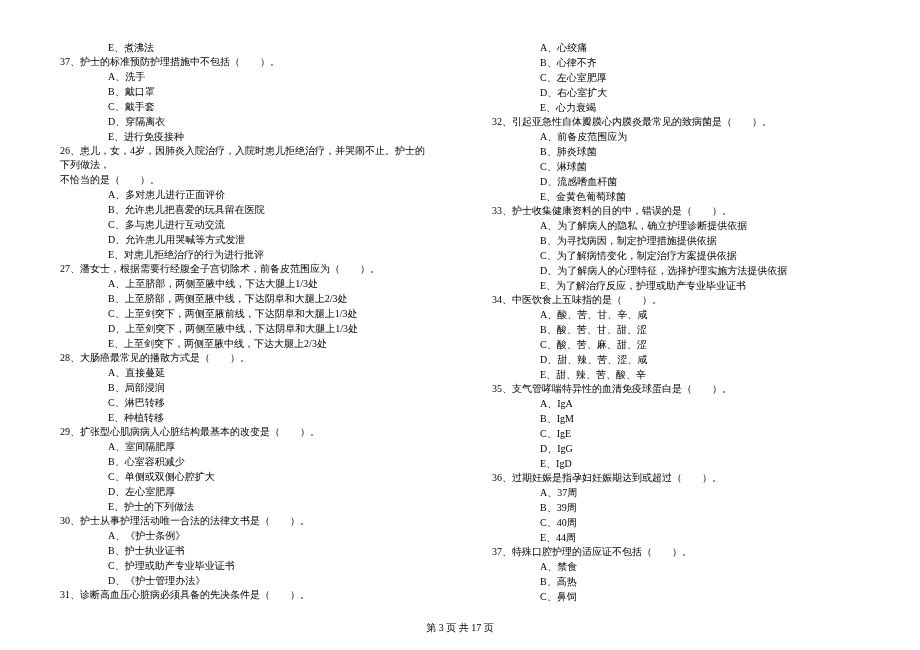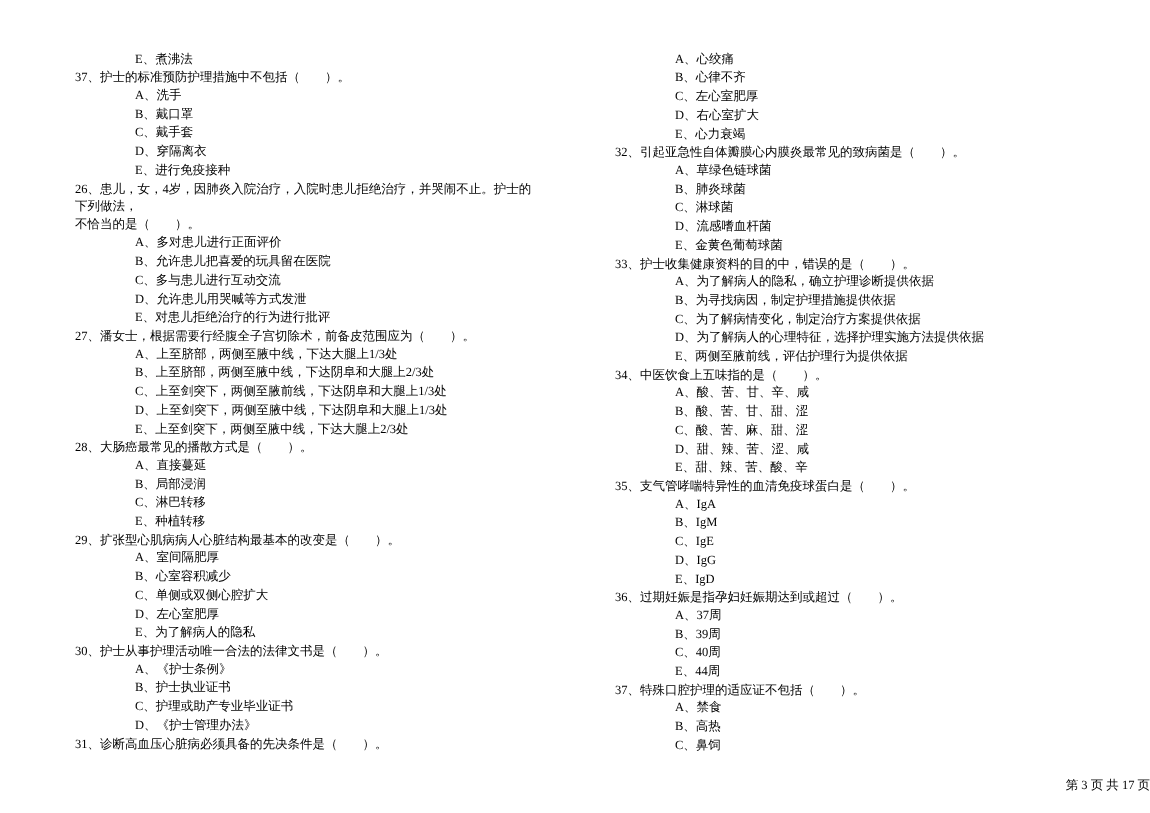--- a/index.html
+++ b/index.html
@@ -37,21 +37,21 @@
     }
     .continuation {
       padding-left: 0;
       line-height: 1.5;
     }
     .footer {
       position: absolute;
       bottom: 15px;
       left: 0;
       right: 0;
-      text-align: right;
+      text-align: center;
       font-size: 10px;
     }
   </style>
 </head>
 <body>
 
 <div class="columns">
   <div class="col">
     <div class="option">E、煮沸法</div>
 
@@ -81,51 +81,51 @@
     <div class="option-deep">A、直接蔓延</div>
     <div class="option-deep">B、局部浸润</div>
     <div class="option-deep">C、淋巴转移</div>
     <div class="option-deep">E、种植转移</div>
 
     <div class="q-text">29、扩张型心肌病病人心脏结构最基本的改变是（　　）。</div>
     <div class="option-deep">A、室间隔肥厚</div>
     <div class="option-deep">B、心室容积减少</div>
     <div class="option-deep">C、单侧或双侧心腔扩大</div>
     <div class="option-deep">D、左心室肥厚</div>
-    <div class="option-deep">E、为了解病人的隐私</div>
+    <div class="option-deep">E、护士的下列做法</div>
 
     <div class="q-text">30、护士从事护理活动唯一合法的法律文书是（　　）。</div>
     <div class="option-deep">A、《护士条例》</div>
     <div class="option-deep">B、护士执业证书</div>
     <div class="option-deep">C、护理或助产专业毕业证书</div>
     <div class="option-deep">D、《护士管理办法》</div>
 
     <div class="q-text">31、诊断高血压心脏病必须具备的先决条件是（　　）。</div>
   </div>
 
   <div class="col">
     <div class="option">A、心绞痛</div>
     <div class="option">B、心律不齐</div>
     <div class="option">C、左心室肥厚</div>
     <div class="option">D、右心室扩大</div>
     <div class="option">E、心力衰竭</div>
 
     <div class="q-text">32、引起亚急性自体瓣膜心内膜炎最常见的致病菌是（　　）。</div>
-    <div class="option">A、草绿色链球菌</div>
+    <div class="option">A、前备皮范围应为</div>
     <div class="option">B、肺炎球菌</div>
     <div class="option">C、淋球菌</div>
     <div class="option">D、流感嗜血杆菌</div>
     <div class="option">E、金黄色葡萄球菌</div>
 
     <div class="q-text">33、护士收集健康资料的目的中，错误的是（　　）。</div>
     <div class="option">A、为了解病人的隐私，确立护理诊断提供依据</div>
     <div class="option">B、为寻找病因，制定护理措施提供依据</div>
     <div class="option">C、为了解病情变化，制定治疗方案提供依据</div>
     <div class="option">D、为了解病人的心理特征，选择护理实施方法提供依据</div>
-    <div class="option">E、两侧至腋前线，评估护理行为提供依据</div>
+    <div class="option">E、为了解治疗反应，护理或助产专业毕业证书</div>
 
     <div class="q-text">34、中医饮食上五味指的是（　　）。</div>
     <div class="option">A、酸、苦、甘、辛、咸</div>
     <div class="option">B、酸、苦、甘、甜、涩</div>
     <div class="option">C、酸、苦、麻、甜、涩</div>
     <div class="option">D、甜、辣、苦、涩、咸</div>
     <div class="option">E、甜、辣、苦、酸、辛</div>
 
     <div class="q-text">35、支气管哮喘特异性的血清免疫球蛋白是（　　）。</div>
     <div class="option">A、IgA</div>

